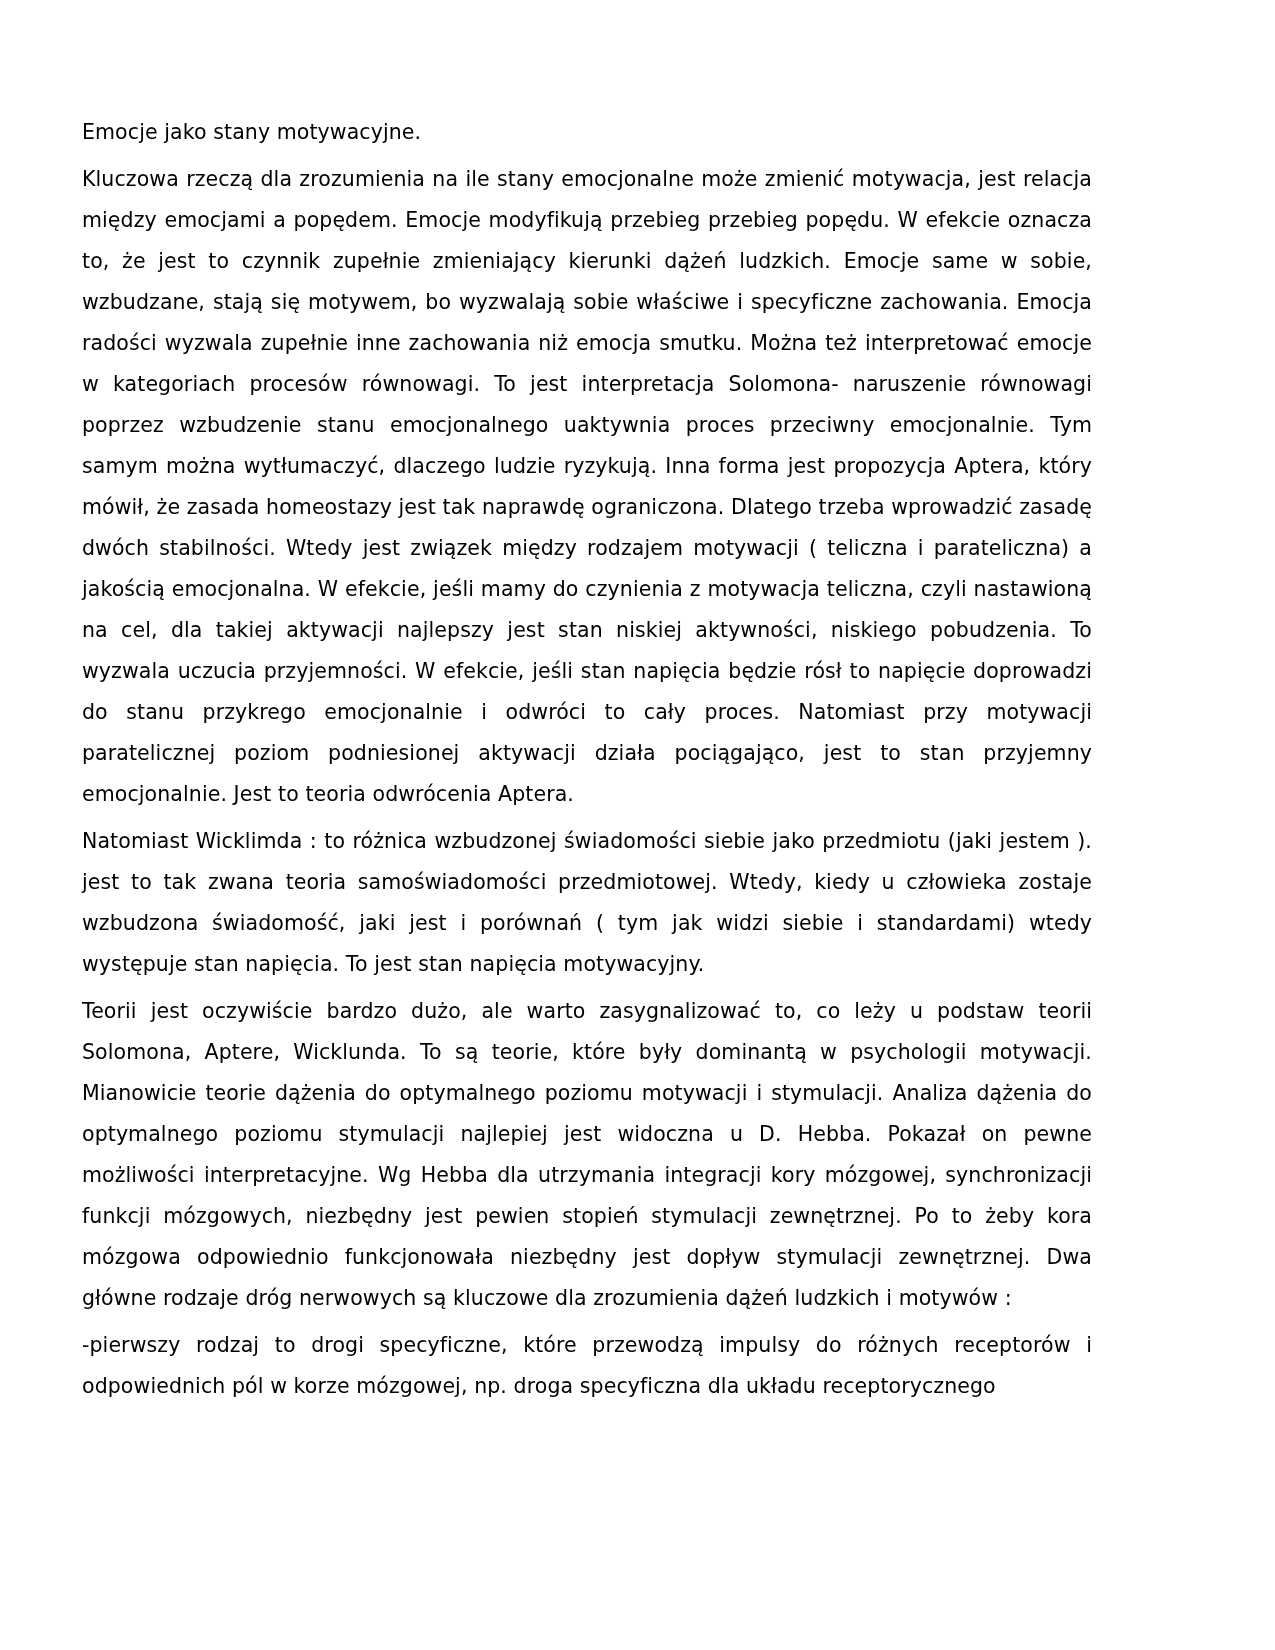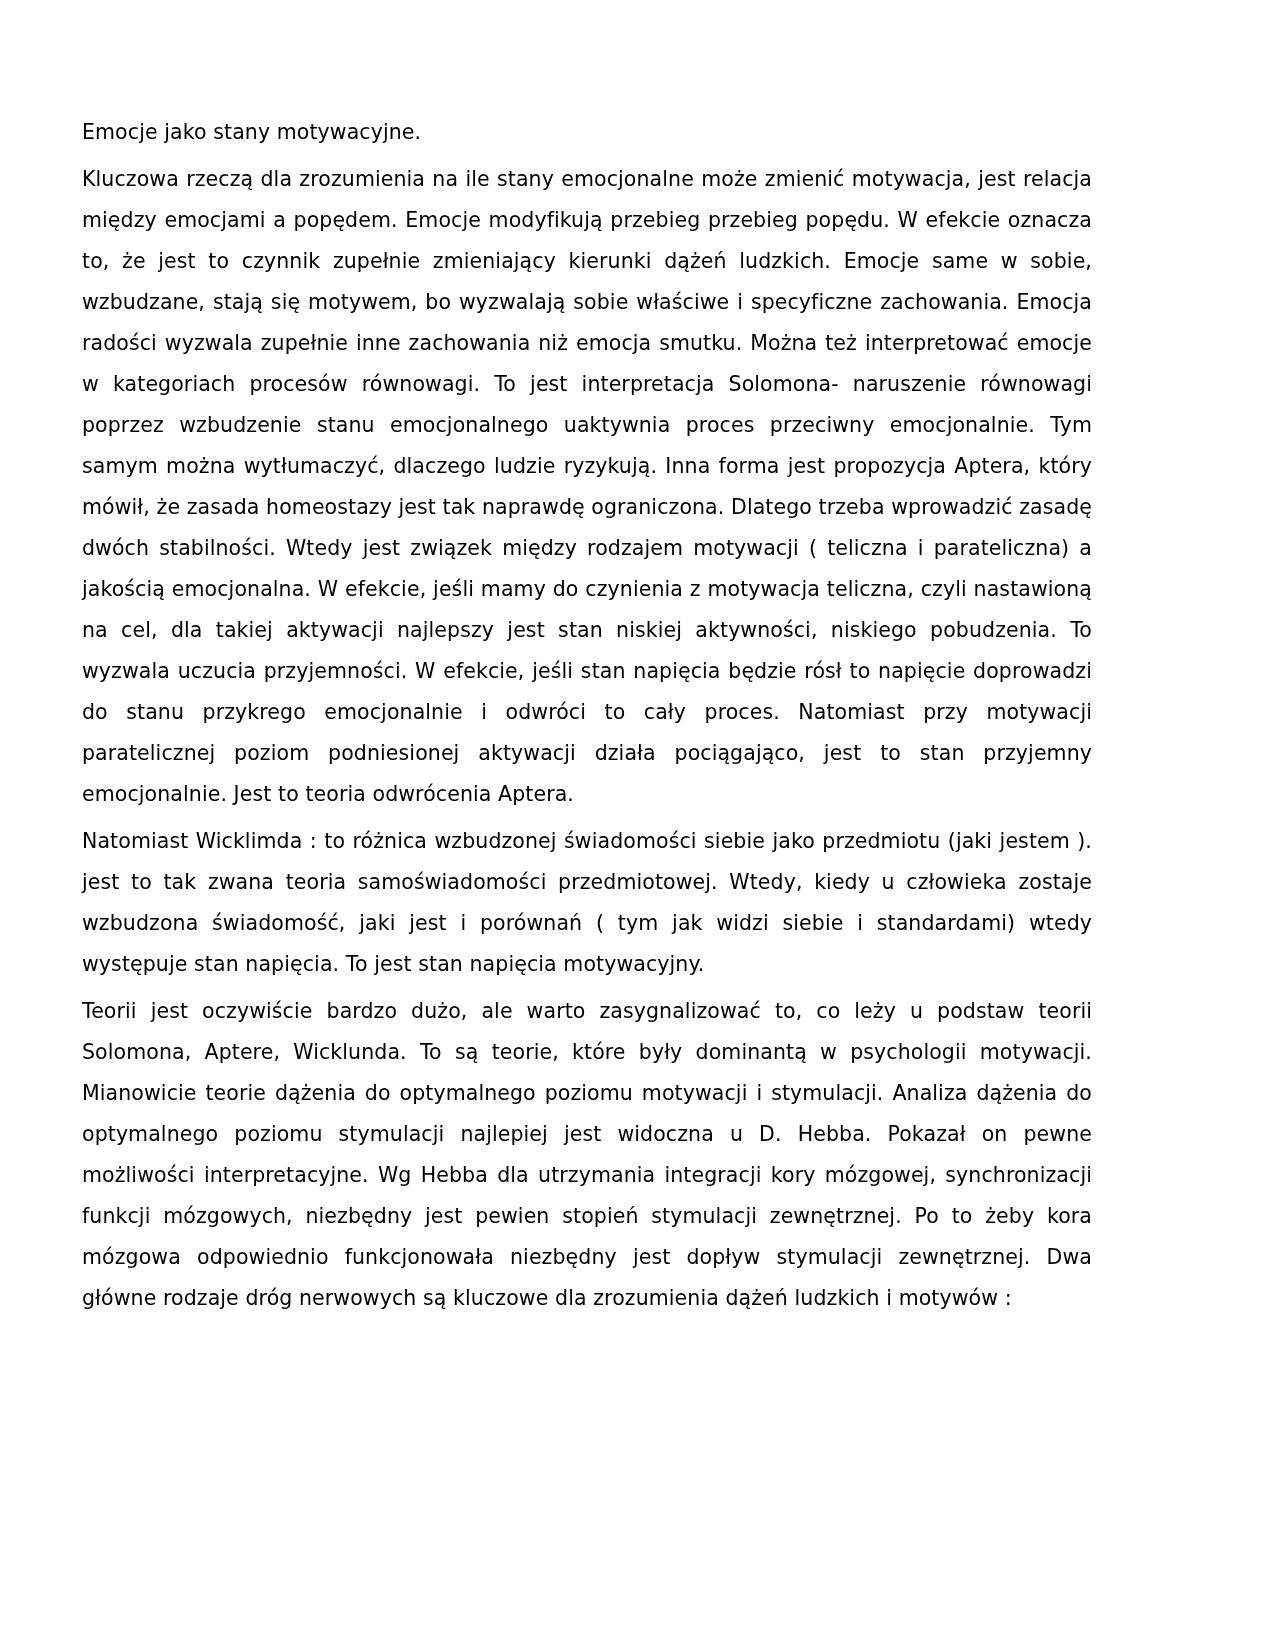--- a/index.html
+++ b/index.html
@@ -43,15 +43,16 @@
 </head>
 <body>
 
 <div class="page">
   <div class="doc-body">
     <p class="no-justify">Emocje jako stany motywacyjne.</p>
     <div>
         <p><span>Kluczowa rzeczą dla zrozumienia na ile stany emocjonalne może zmienić motywacja, jest relacja między emocjami a popędem. Emocje modyfikują przebieg przebieg popędu. W efekcie oznacza to, że jest to czynnik zupełnie zmieniający kierunki dążeń ludzkich. Emocje same w sobie, wzbudzane, stają się motywem, bo wyzwalają sobie właściwe i specyficzne zachowania. Emocja radości wyzwala zupełnie inne zachowania niż emocja smutku. Można też interpretować emocje w kategoriach procesów równowagi. To jest interpretacja </span><b>Solomona</b><span>- naruszenie równowagi poprzez wzbudzenie stanu emocjonalnego uaktywnia proces przeciwny emocjonalnie. Tym samym można wytłumaczyć, dlaczego ludzie ryzykują. Inna forma jest propozycja Aptera, który mówił, że zasada homeostazy jest tak naprawdę ograniczona. Dlatego trzeba wprowadzić zasadę dwóch stabilności. Wtedy jest związek między rodzajem motywacji ( teliczna i parateliczna) a jakością emocjonalna. W efekcie, jeśli mamy do czynienia z motywacja teliczna, czyli nastawioną na cel, dla takiej aktywacji najlepszy jest stan niskiej aktywności, niskiego pobudzenia. To wyzwala uczucia przyjemności. W efekcie, jeśli stan napięcia będzie rósł to napięcie doprowadzi do stanu przykrego emocjonalnie i odwróci to cały proces. Natomiast przy motywacji paratelicznej poziom podniesionej aktywacji działa pociągająco, jest to stan przyjemny emocjonalnie. Jest to teoria odwrócenia </span><b>Aptera.</b></p>
         <p><span>Natomiast </span><b>Wicklimda</b><span> : to różnica wzbudzonej świadomości siebie jako przedmiotu (jaki jestem ). jest to tak zwana teoria samoświadomości przedmiotowej. Wtedy, kiedy u człowieka zostaje wzbudzona świadomość, jaki jest i porównań ( tym jak widzi siebie i standardami) wtedy występuje stan napięcia. To jest stan napięcia motywacyjny.</span></p>
         <p><span>Teorii jest oczywiście bardzo dużo, ale warto zasygnalizować to, co leży u podstaw teorii Solomona, Aptere, Wicklunda. To są teorie, które były dominantą w psychologii motywacji. Mianowicie teorie dążenia do optymalnego poziomu motywacji i stymulacji. Analiza dążenia do optymalnego poziomu stymulacji najlepiej jest widoczna u D. </span><b>Hebba.</b><span> Pokazał on pewne możliwości interpretacyjne. Wg Hebba dla utrzymania integracji kory mózgowej, synchronizacji funkcji mózgowych, niezbędny jest pewien stopień stymulacji zewnętrznej. Po to żeby kora mózgowa odpowiednio funkcjonowała niezbędny jest dopływ stymulacji zewnętrznej. Dwa główne rodzaje dróg nerwowych są kluczowe dla zrozumienia dążeń ludzkich i motywów :</span></p>
+        <p><span>-pierwszy rodzaj to drogi specyficzne, które przewodzą impulsy do różnych receptorów i odpowiednich pól w korze mózgowej, np. droga specyficzna dla układu receptorycznego</span></p>
       </div>
   </div>
 </div>
 
 </body></html>

